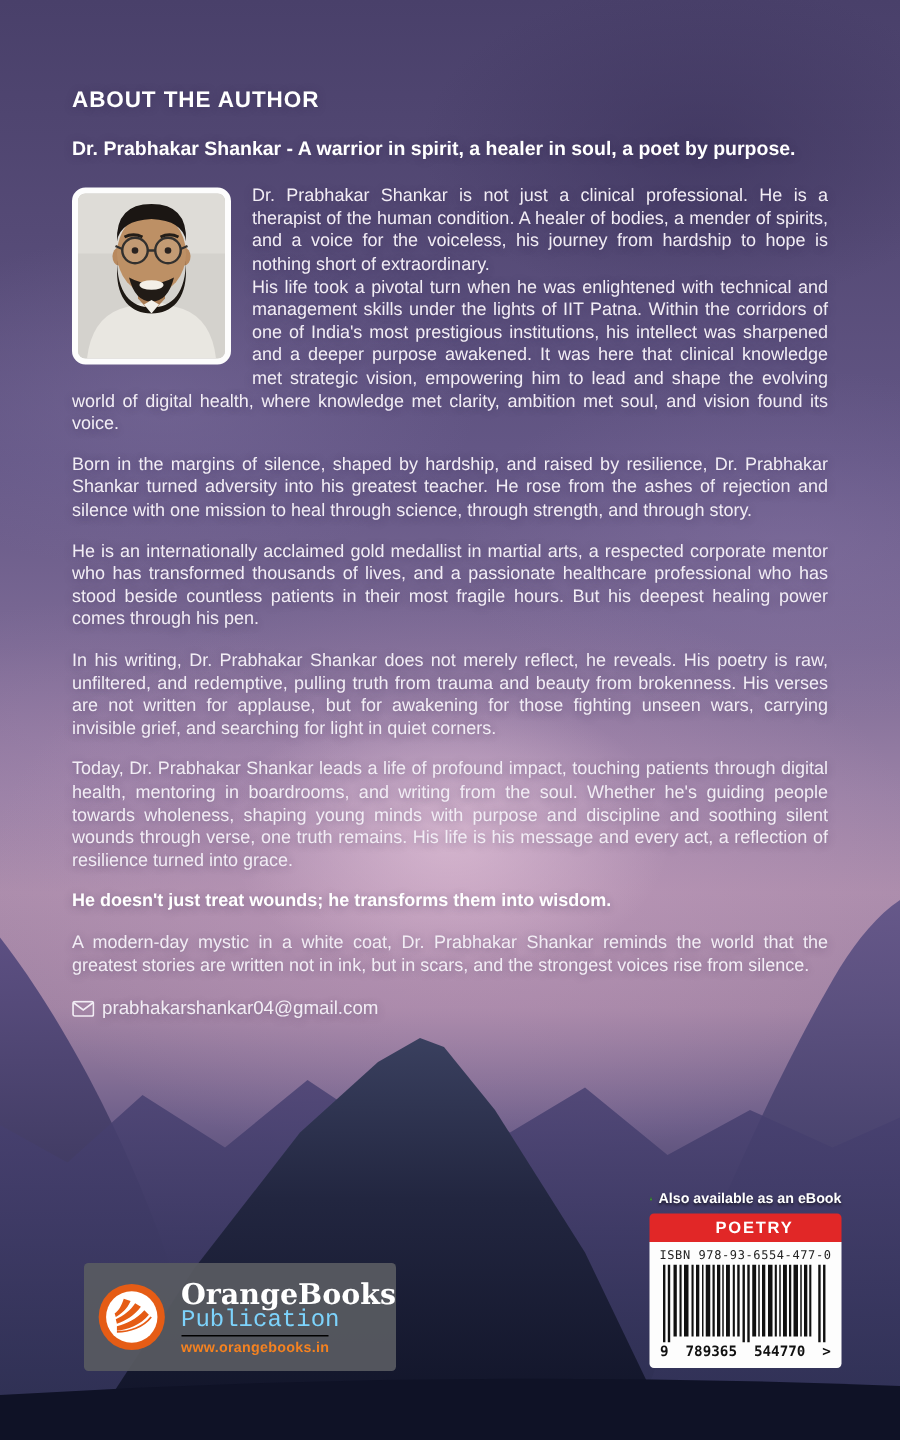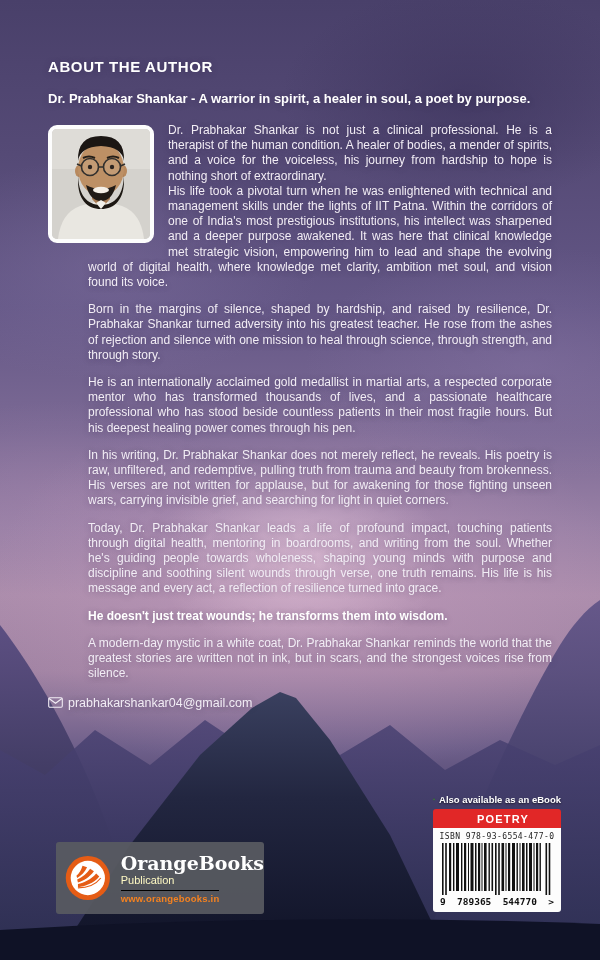--- a/index.html
+++ b/index.html
@@ -19,37 +19,37 @@
       radial-gradient(ellipse 320px 170px at 88% 38%, rgba(146,126,176,.30), rgba(146,126,176,0) 70%),
       radial-gradient(ellipse 260px 140px at 10% 52%, rgba(168,136,176,.30), rgba(168,136,176,0) 70%),
       linear-gradient(180deg,#49406a 0%,#554a76 16%,#645786 32%,#7c6a95 45%,#9a81a6 55%,#ac8dac 62%,#a284a4 70%,#6e5f8a 78%,#403b63 86%,#232642 93%,#161a2f 100%);
   }
   .mountains { position:absolute; left:0; top:600px; width:600px; height:360px; }
   
   .content { position:absolute; inset:0; z-index:5; padding:58px 48px 0 48px;
              text-shadow:0 1px 6px rgba(50,35,75,.35); }
   .section-title { font-size:15px; font-weight:bold; letter-spacing:.6px; margin-bottom:15px; }
   .tagline { font-size:13px; font-weight:bold; line-height:17px; text-align:justify; margin-bottom:16px; }
-  .bio p { font-size:12px; line-height:15.2px; text-align:justify; color:#f2edf5; margin-bottom:12px;padding-left:40px; }
+  .bio p { font-size:12px; line-height:15.2px; text-align:justify; color:#f2edf5; margin-bottom:12px; }
   .bio p.nogap { margin-top:-12px; }
   .bio p.highlight { font-weight:bold; color:#ffffff; }
   .photo { float:left; width:106px; height:118px; margin:2px 14px 4px 0;
            border:4px solid #fdfdfd; border-radius:9px; overflow:hidden; background:#cfcdc9; }
   .photo svg { display:block; width:100%; height:100%; }
   .contact { margin-top:14px; font-size:12.5px; color:#f2edf5; }
   .contact .intro { margin-bottom:3px; }
   .email-row { display:flex; align-items:center; gap:5px; }
   .email-row svg { flex:0 0 auto; }
   
   .publisher-card { position:absolute; z-index:6; left:56px; top:842px; width:208px; height:72px;
       background:rgba(88,90,97,.93); border-radius:3px; display:flex; align-items:center;
       padding-left:9px; gap:10px;justify-content:center; }
   .publisher-text { display:flex; flex-direction:column; }
   .publisher-name { font-family:"DejaVu Serif", serif; font-weight:bold; font-size:19px; line-height:20px; color:#fff; }
-  .publisher-type { font-family:Liberation Sans, sans-serif; font-size:11px; line-height:15px; color:#fef9c3; }
+  .publisher-type { font-family:Liberation Mono, monospace; font-size:16px; line-height:15px; color:#7dd3fc; }
   .publisher-site { font-size:9.5px; font-weight:bold; color:#f58220; letter-spacing:.2px;
       border-top:1px solid #000000; padding-top:2px; margin-top:2px; width:max-content; }
   
   .right-stack { position:absolute; z-index:6; left:433px; top:793px; width:128px; }
   .ebook-badge { display:flex; align-items:center; gap:4px; margin-bottom:3px;
       font-size:9.5px; font-weight:bold; white-space:nowrap; text-shadow:0 1px 2px rgba(0,0,0,.6); }
   .genre-badge { width:128px; height:19px; background:#e12727; border-radius:3px 3px 0 0;
       display:flex; align-items:center; justify-content:center;
       font-size:11px; font-weight:bold; letter-spacing:1.2px; color:#fff;padding-left:12px; }
   .barcode-panel { width:128px; background:#fdfdfd; border-radius:0 0 3px 3px;

